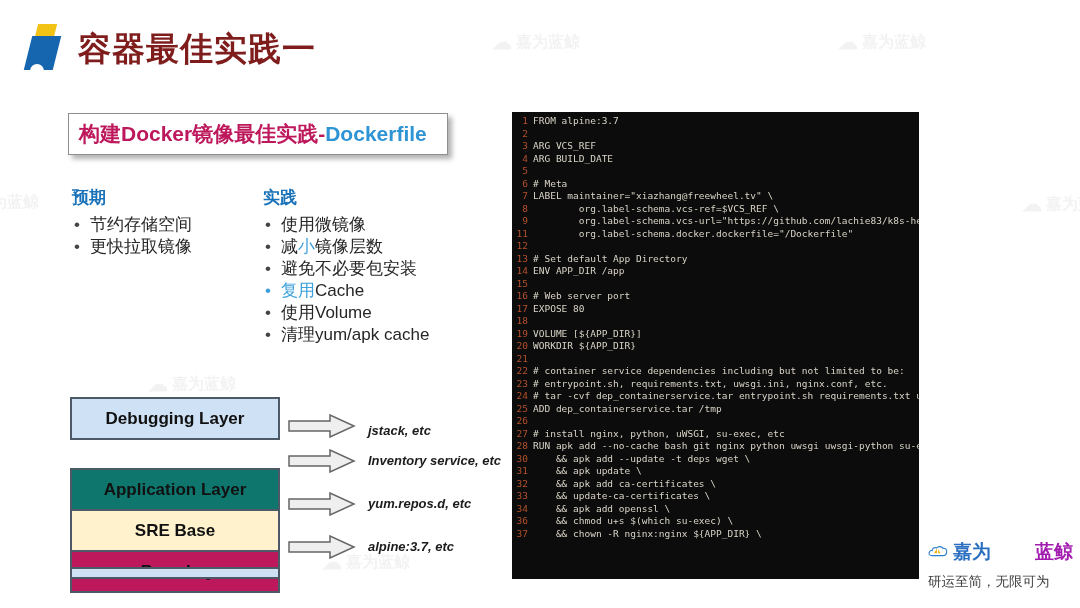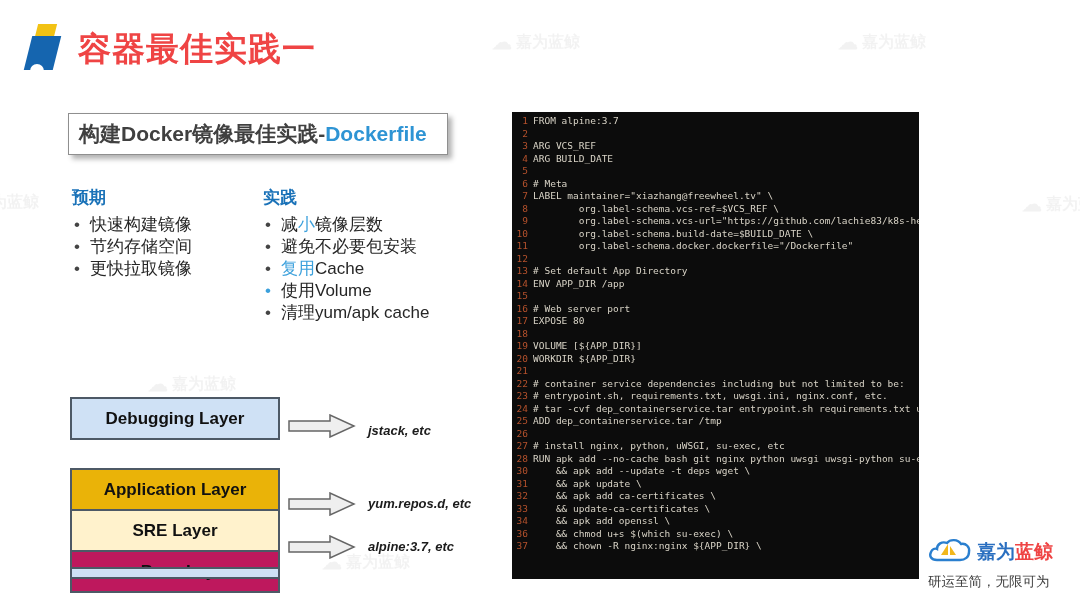--- a/index.html
+++ b/index.html
@@ -13,26 +13,26 @@
   .wm .wm-cloud{font-size:20px;}
   
   .logo{position:absolute;left:22px;top:24px;width:52px;height:50px;}
   .logo .para-y{position:absolute;left:13px;top:0;width:19px;height:25px;
       background:#f2c214;transform:skewX(-14deg);}
   .logo .para-b{position:absolute;left:6px;top:12px;width:29px;height:34px;
       background:#1565af;transform:skewX(-14deg);}
   .logo .cloud-notch{position:absolute;left:8px;top:40px;width:14px;height:7px;
       background:#fff;border-radius:7px 7px 0 0;}
   .page-title{position:absolute;left:78px;top:27px;font-size:33px;font-weight:bold;
-      color:#ef4444;letter-spacing:1px;}
+      color:#7f1d1d;letter-spacing:1px;}
   
   .subtitle-box{position:absolute;left:68px;top:113px;width:368px;height:40px;
       background:#fff;border:1px solid #8f8f8f;box-shadow:4px 4px 5px rgba(0,0,0,.30);
       display:flex;align-items:center;padding-left:10px;font-size:21px;font-weight:bold;}
-  .subtitle-box .st-main{color:#404040;}
+  .subtitle-box .st-main{color:#be185d;}
   .subtitle-box .st-accent{color:#2e94d4;}
   
   .col-head{font-size:17px;font-weight:bold;color:#1a72b8;margin:0 0 5px 0;}
   .bullets{list-style:none;margin:0;padding:0;font-size:17px;color:#262626;}
   .bullets li{line-height:22px;padding-left:18px;position:relative;}
   .bullets li::before{content:"•";position:absolute;left:2px;color:#444;}
   .expect-col{position:absolute;left:72px;top:186px;width:180px;}
   .practice-col{position:absolute;left:263px;top:186px;width:220px;}
   .practice-col li:nth-child(4)::before{color:#3ba0dc;}
   .hl{color:#3ba0dc;}
@@ -52,21 +52,21 @@
       background:#0c0c0c;overflow:hidden;padding-top:3px;box-sizing:border-box;
       font-family:"DejaVu Sans Mono",monospace;font-size:9.5px;line-height:12.5px;}
   .code-line{display:flex;white-space:pre;}
   .code-line .ln{width:16px;min-width:16px;text-align:right;color:#b4512c;margin-right:5px;}
   .code-line .ct{color:#d9d4c7;}
   
   .brand{position:absolute;left:928px;top:538px;width:145px;}
   .brand-top{display:flex;align-items:center;gap:5px;}
   .brand-name{font-size:19px;font-weight:bold;white-space:nowrap;}
   .brand-name .nm-a{color:#2a6fc0;}
-  .brand-name .nm-b{color:#ef4444;}
+  .brand-name .nm-b{color:#a21caf;padding-left:44px;}
   .brand-slogan{margin-top:7px;font-size:13.5px;color:#3d3d3d;white-space:nowrap;}
 </style>
 </head>
 <body>
 
 <div class="slide">
 
   <div class="wm" style="left:492px;top:30px;">
       <span class="wm-cloud">☁</span>
       <span>嘉为蓝鲸</span>
@@ -99,50 +99,56 @@
   <div class="page-title">容器最佳实践一</div>
 
   <div class="subtitle-box">
     <span class="st-main">构建Docker镜像最佳实践-</span>
       <span class="st-accent">Dockerfile</span>
   </div>
 
   <div class="expect-col">
     <div class="col-head">预期</div>
     <ul class="bullets">
-      <li>快速构建镜像</li>
       <li>节约存储空间</li>
       <li>更快拉取镜像</li>
     </ul>
   </div>
 
   <div class="practice-col">
     <div class="col-head">实践</div>
     <ul class="bullets">
+      <li><span>使用微镜像</span><span class="hl"></span><span></span></li>
       <li><span>减</span><span class="hl">小</span><span>镜像层数</span></li>
       <li><span>避免不必要包安装</span><span class="hl"></span><span></span></li>
       <li><span></span><span class="hl">复用</span><span>Cache</span></li>
       <li><span>使用Volume</span><span class="hl"></span><span></span></li>
       <li><span>清理yum/apk cache</span><span class="hl"></span><span></span></li>
     </ul>
   </div>
 
   <div class="stack">
     <div class="layer-row" style="background: rgb(207, 225, 245);">Debugging Layer</div>
-    <div class="layer-row" style="background: #eab308; margin-top: 28px;">Application Layer</div>
-    <div class="layer-row" style="background: rgb(255, 242, 204);">SRE Layer</div>
+    <div class="layer-row" style="background: #0f766e; margin-top: 28px;">Application Layer</div>
+    <div class="layer-row" style="background: rgb(255, 242, 204);">SRE Base</div>
     <div class="layer-row" style="background: #be185d; padding-left: 22px;">Base Layer</div>
   </div>
   <div class="stack-sliver"></div>
 
   <div class="arrow-row" style="top:397px;align-items:flex-end;">
     <svg width="68" height="24">
         <polygon points="1,7 42,7 42,1 66,12 42,23 42,17 1,17" fill="#efefef" stroke="#666" stroke-width="1.5"></polygon>
       </svg>
     <span class="arrow-label">jstack, etc</span>
+  </div>
+  <div class="arrow-row" style="top:440px;">
+    <svg width="68" height="24">
+        <polygon points="1,7 42,7 42,1 66,12 42,23 42,17 1,17" fill="#efefef" stroke="#666" stroke-width="1.5"></polygon>
+      </svg>
+    <span class="arrow-label">Inventory service, etc</span>
   </div>
   <div class="arrow-row" style="top:483px;">
     <svg width="68" height="24">
         <polygon points="1,7 42,7 42,1 66,12 42,23 42,17 1,17" fill="#efefef" stroke="#666" stroke-width="1.5"></polygon>
       </svg>
     <span class="arrow-label">yum.repos.d, etc</span>
   </div>
   <div class="arrow-row" style="top:526px;">
     <svg width="68" height="24">
         <polygon points="1,7 42,7 42,1 66,12 42,23 42,17 1,17" fill="#efefef" stroke="#666" stroke-width="1.5"></polygon>
@@ -153,21 +159,20 @@
   <div class="code-panel">
       <div class="code-line"><span class="ln">1</span><span class="ct">FROM alpine:3.7</span></div>
       <div class="code-line"><span class="ln">2</span><span class="ct"></span></div>
       <div class="code-line"><span class="ln">3</span><span class="ct">ARG VCS_REF</span></div>
       <div class="code-line"><span class="ln">4</span><span class="ct">ARG BUILD_DATE</span></div>
       <div class="code-line"><span class="ln">5</span><span class="ct"></span></div>
       <div class="code-line"><span class="ln">6</span><span class="ct"># Meta</span></div>
       <div class="code-line"><span class="ln">7</span><span class="ct">LABEL maintainer="xiazhang@freewheel.tv" \</span></div>
       <div class="code-line"><span class="ln">8</span><span class="ct">        org.label-schema.vcs-ref=$VCS_REF \</span></div>
       <div class="code-line"><span class="ln">9</span><span class="ct">        org.label-schema.vcs-url="https://github.com/lachie83/k8s-helm" \</span></div>
-      <div class="code-line"><span class="ln">10</span><span class="ct">        org.label-schema.build-date=$BUILD_DATE \</span></div>
       <div class="code-line"><span class="ln">11</span><span class="ct">        org.label-schema.docker.dockerfile="/Dockerfile"</span></div>
       <div class="code-line"><span class="ln">12</span><span class="ct"></span></div>
       <div class="code-line"><span class="ln">13</span><span class="ct"># Set default App Directory</span></div>
       <div class="code-line"><span class="ln">14</span><span class="ct">ENV APP_DIR /app</span></div>
       <div class="code-line"><span class="ln">15</span><span class="ct"></span></div>
       <div class="code-line"><span class="ln">16</span><span class="ct"># Web server port</span></div>
       <div class="code-line"><span class="ln">17</span><span class="ct">EXPOSE 80</span></div>
       <div class="code-line"><span class="ln">18</span><span class="ct"></span></div>
       <div class="code-line"><span class="ln">19</span><span class="ct">VOLUME [${APP_DIR}]</span></div>
       <div class="code-line"><span class="ln">20</span><span class="ct">WORKDIR ${APP_DIR}</span></div>

